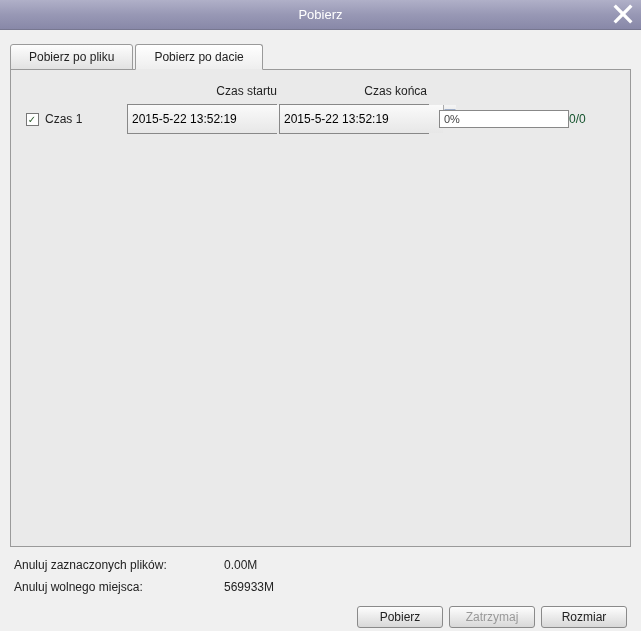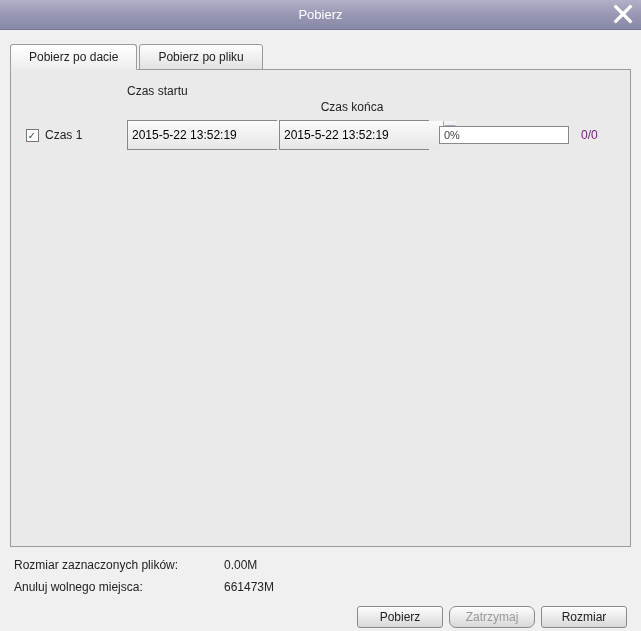--- a/index.html
+++ b/index.html
@@ -63,22 +63,22 @@
     top: -1px;
   }
 
   .headers {
     display: flex;
     font-size: 12px;
     color: #222;
     margin-bottom: 6px;
   }
   .headers .h-spacer { width: 108px; }
-  .headers .h-start { width: 150px; text-align: left; }
-  .headers .h-end { width: 150px; text-align: center; margin-top: 16px; }
+  .headers .h-start { width: 150px; text-align: right; }
+  .headers .h-end { width: 150px; text-align: right; }
 
   .row {
     display: flex;
     align-items: center;
     font-size: 12px;
     color: #222;
   }
   .row .chk-wrap {
     width: 26px;
     display: flex;
@@ -132,23 +132,22 @@
     border: 1px solid #888;
     background: #fff;
     margin-left: 8px;
     display: flex;
     align-items: center;
     padding-left: 4px;
     font-size: 11px;
     color: #444;
   }
   .count {
-    margin-left: 12px;
-    font-size: 12px;
-    color: #701a75;
+    font-size: 12px;
+    color: #14532d;
   }
 
   .footer {
     padding: 10px 14px 0 14px;
     font-size: 12px;
     color: #222;
   }
   .footer .line { display: flex; margin-bottom: 8px; }
   .footer .lineL { width: 210px; }
   .footer .lineV { }
@@ -166,39 +165,38 @@
     text-align: center;
     border: 1px solid #8a8a8a;
     border-radius: 3px;
     background: linear-gradient(to bottom,#fdfdfd,#d8d8d8);
     cursor: pointer;
     color: #222;
   }
   .btn.disabled {
     color: #999;
     cursor: default;
-    border-radius: 7px;
   }
 </style>
 </head>
 <body>
 
 <div class="titlebar">
   <span class="title">Pobierz</span>
   <span class="close">
     <svg viewBox="0 0 12 12">
         <line x1="1" y1="1" x2="11" y2="11" stroke="#fff" stroke-width="2"></line>
         <line x1="11" y1="1" x2="1" y2="11" stroke="#fff" stroke-width="2"></line>
       </svg>
   </span>
 </div>
 
 <div class="tabbar">
+  <div class="tab">Pobierz po pliku</div>
   <div class="tab active">Pobierz po dacie</div>
-  <div class="tab">Pobierz po pliku</div>
 </div>
 
 <div class="panel">
   <div class="headers">
     <div class="h-spacer"></div>
     <div class="h-start">Czas startu</div>
     <div class="h-end">Czas końca</div>
   </div>
   <div class="row">
     <div class="chk-wrap">
@@ -225,26 +223,26 @@
     </div>
     <div class="prog">
       <span>0%</span>
     </div>
     <div class="count">0/0</div>
   </div>
 </div>
 
 <div class="footer">
   <div class="line">
-    <div class="lineL">Rozmiar zaznaczonych plików:</div>
+    <div class="lineL">Anuluj zaznaczonych plików:</div>
     <div class="lineV">0.00M</div>
   </div>
   <div class="line">
     <div class="lineL">Anuluj wolnego miejsca:</div>
-    <div class="lineV">661473M</div>
+    <div class="lineV">569933M</div>
   </div>
 </div>
 
 <div class="buttons">
   <div class="btn">Pobierz</div>
   <div class="btn disabled">Zatrzymaj</div>
   <div class="btn">Rozmiar</div>
 </div>
 
 </body></html>

